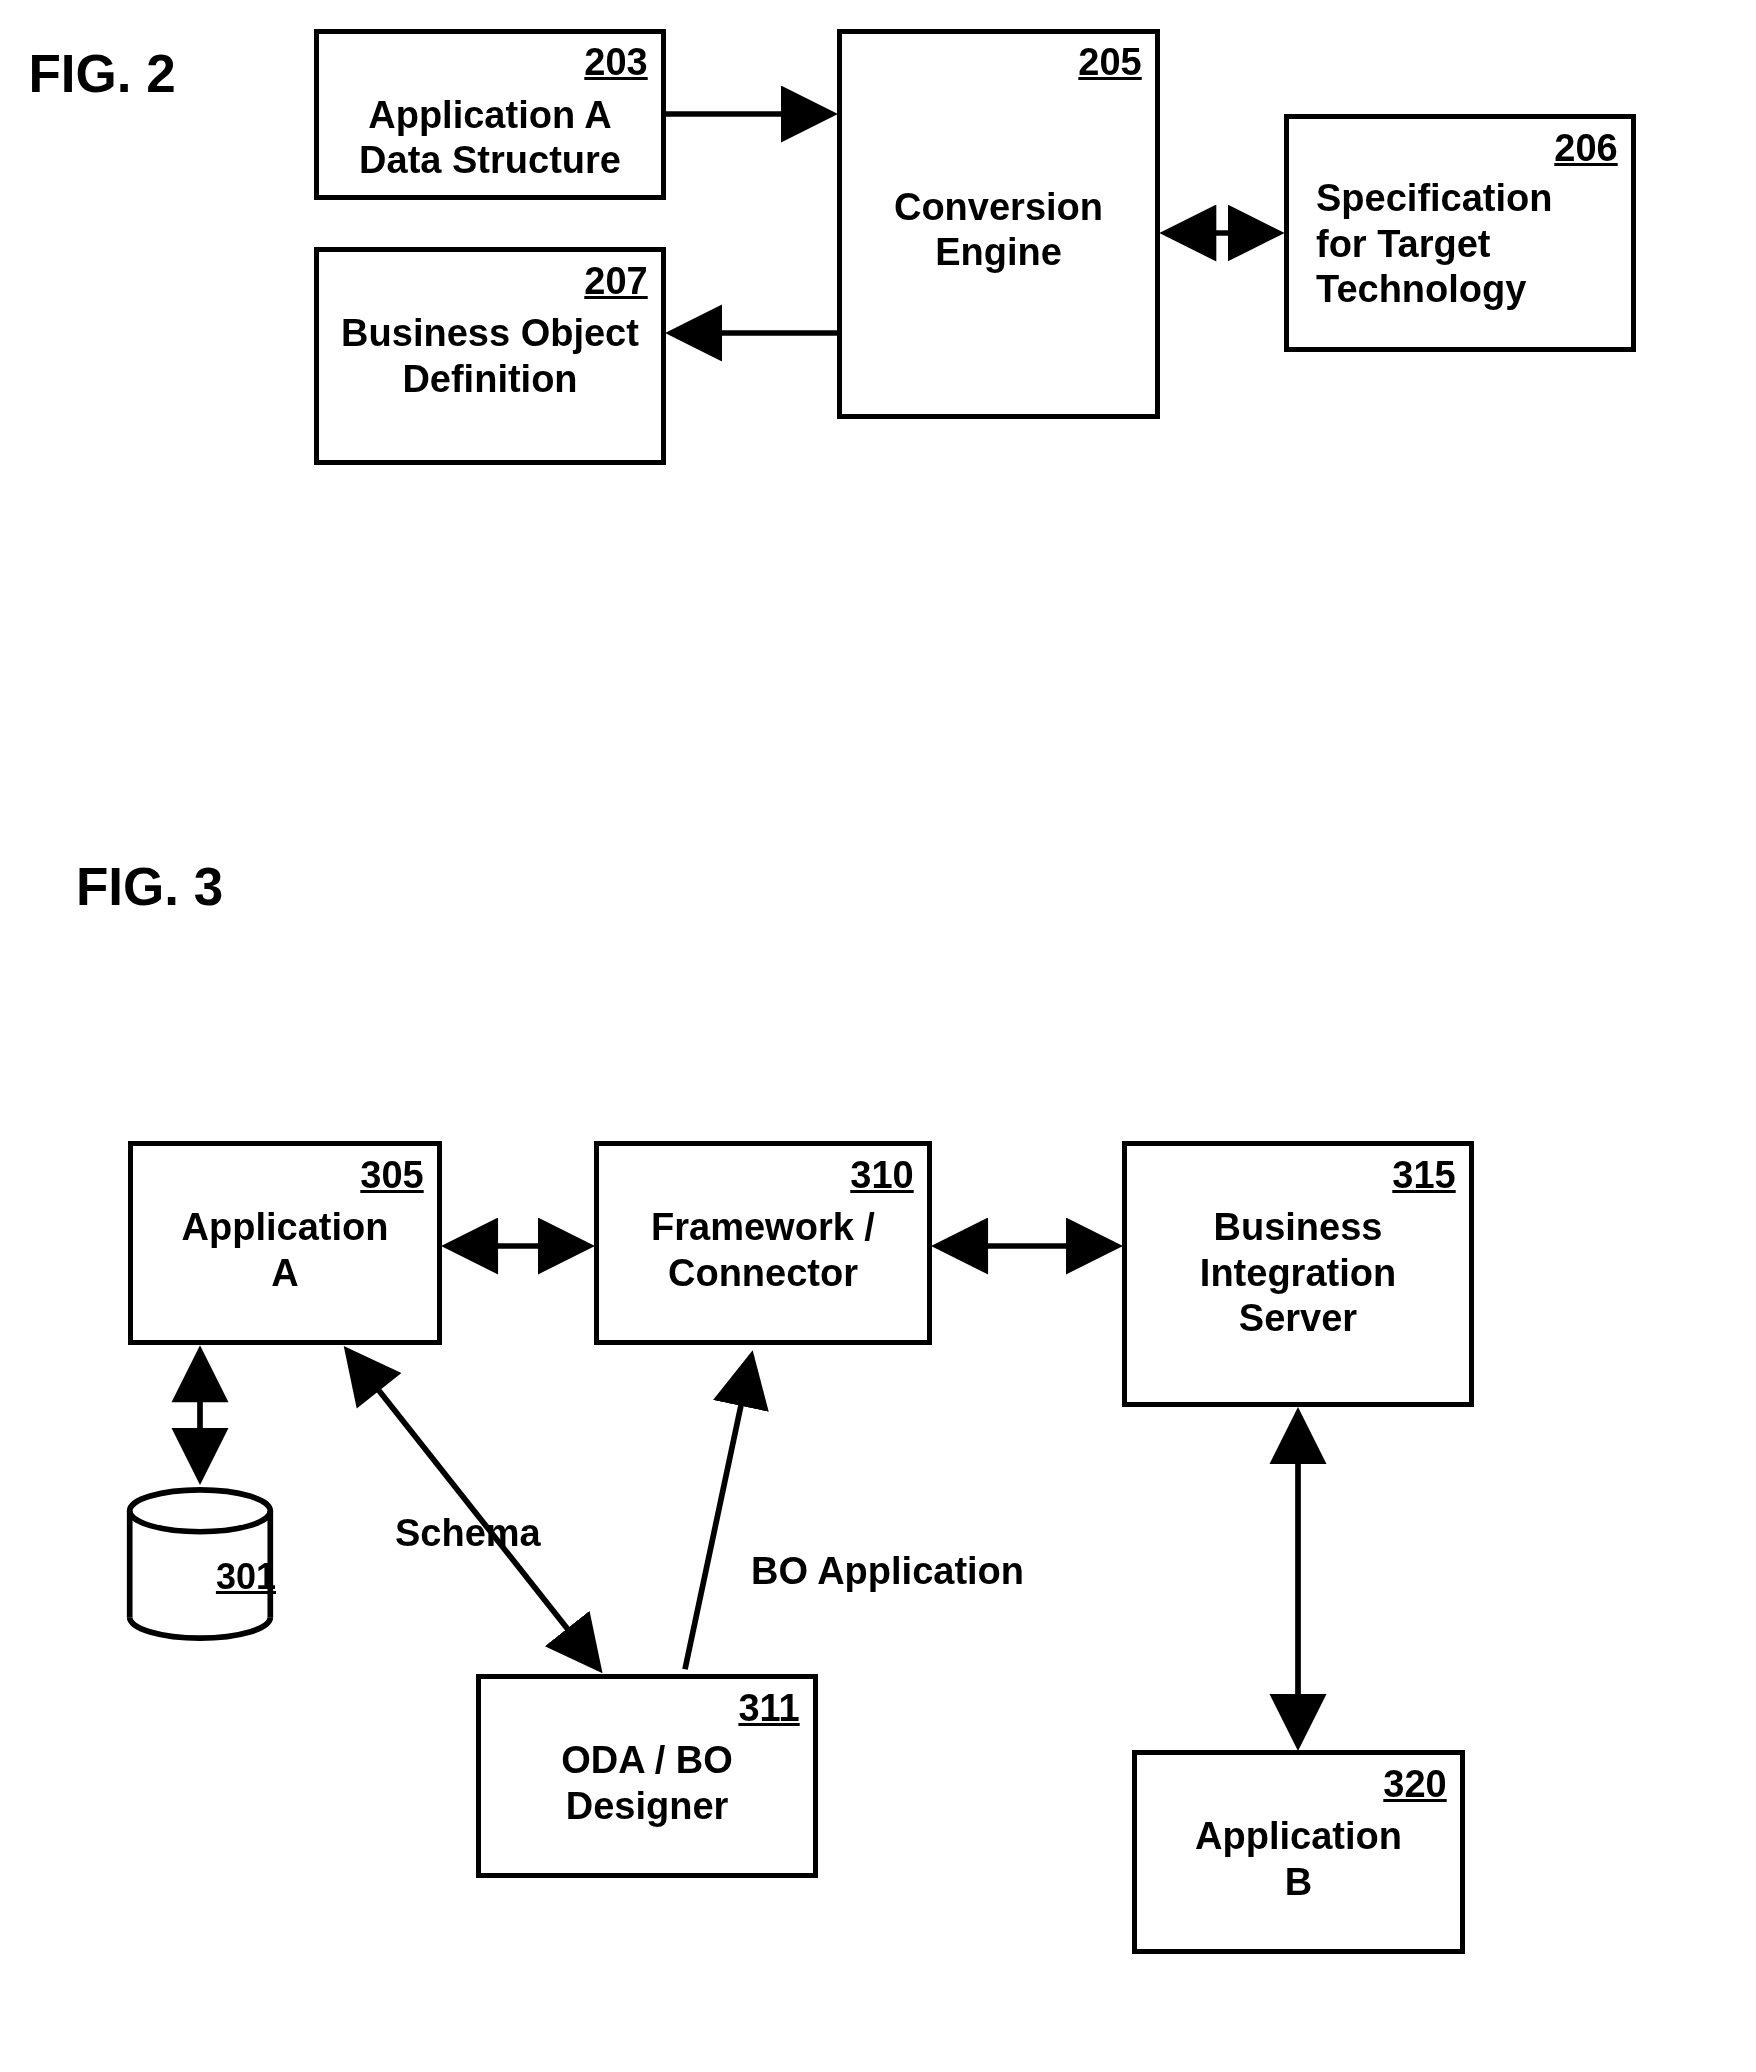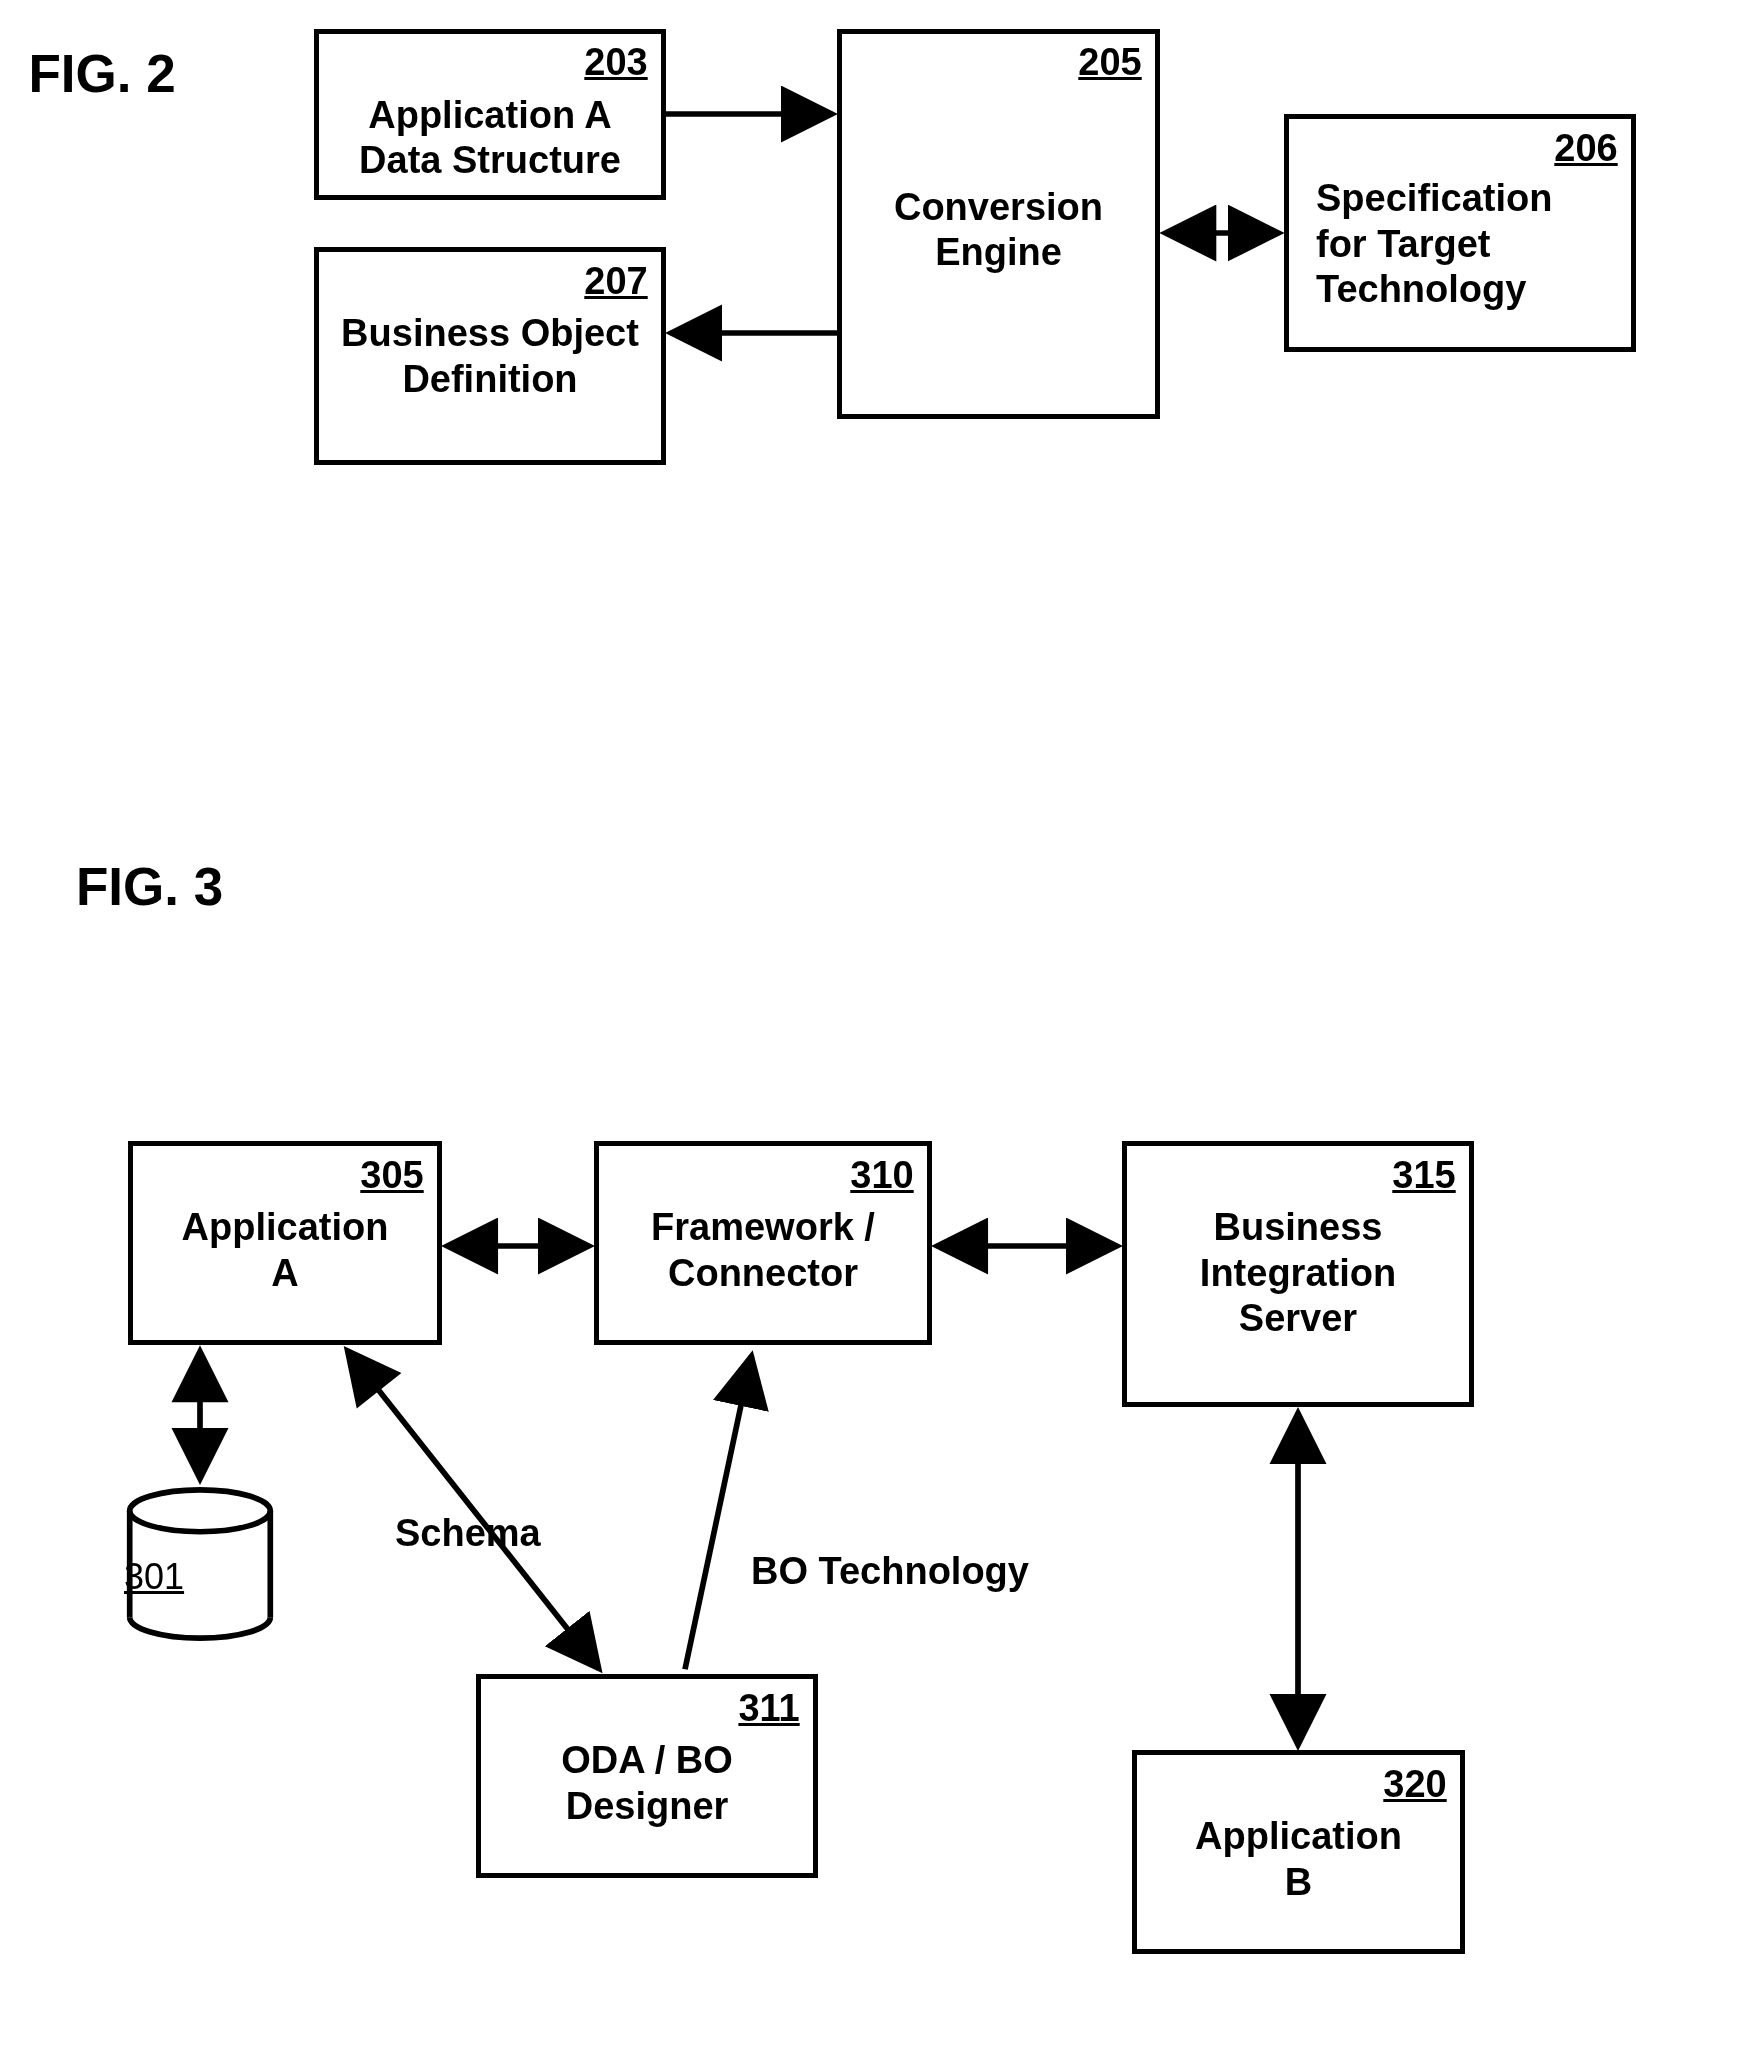--- a/index.html
+++ b/index.html
@@ -47,23 +47,23 @@
     line-height: 1.2;
     white-space: pre-line;
   }
   .cylinder {
     position: absolute;
   }
   .cyl-num {
     position: absolute;
     left: 0;
     right: 0;
-    text-align: left;
+    text-align: right;
     font-size: 36px;
-    font-weight: normal;
+    font-weight: bold;
     text-decoration: underline;
     color: #000;
   }
   .edge-label {
     position: absolute;
     font-size: 38px;
     font-weight: bold;
     color: #000;
   }
   svg.connector {
@@ -179,20 +179,20 @@
   </svg>
 
   <svg class="connector" style="left:333px; top:1341px;" width="304" height="342" viewBox="0 0 320 360">
     <line x1="15" y1="10" x2="280" y2="345" stroke="#000" stroke-width="6" marker-start="url(#ah2)" marker-end="url(#ah)"></line>
   </svg>
   <div class="edge-label" style="left:395px; top:1512px;">Schema</div>
 
   <svg class="connector" style="left:666px; top:1346px;" width="152" height="333" viewBox="0 0 160 350">
     <line x1="20" y1="340" x2="90" y2="10" stroke="#000" stroke-width="6" marker-end="url(#ah)"></line>
   </svg>
-  <div class="edge-label" style="left:751px; top:1550px;">BO Technology</div>
+  <div class="edge-label" style="left:751px; top:1550px;">BO Application</div>
 
   <svg class="connector" style="left:1279px; top:1408px;" width="38" height="342" viewBox="0 0 40 360">
     <line x1="20" y1="5" x2="20" y2="355" stroke="#000" stroke-width="6" marker-start="url(#ah2)" marker-end="url(#ah)"></line>
   </svg>
 
 </div>
 
 
 </body></html>

